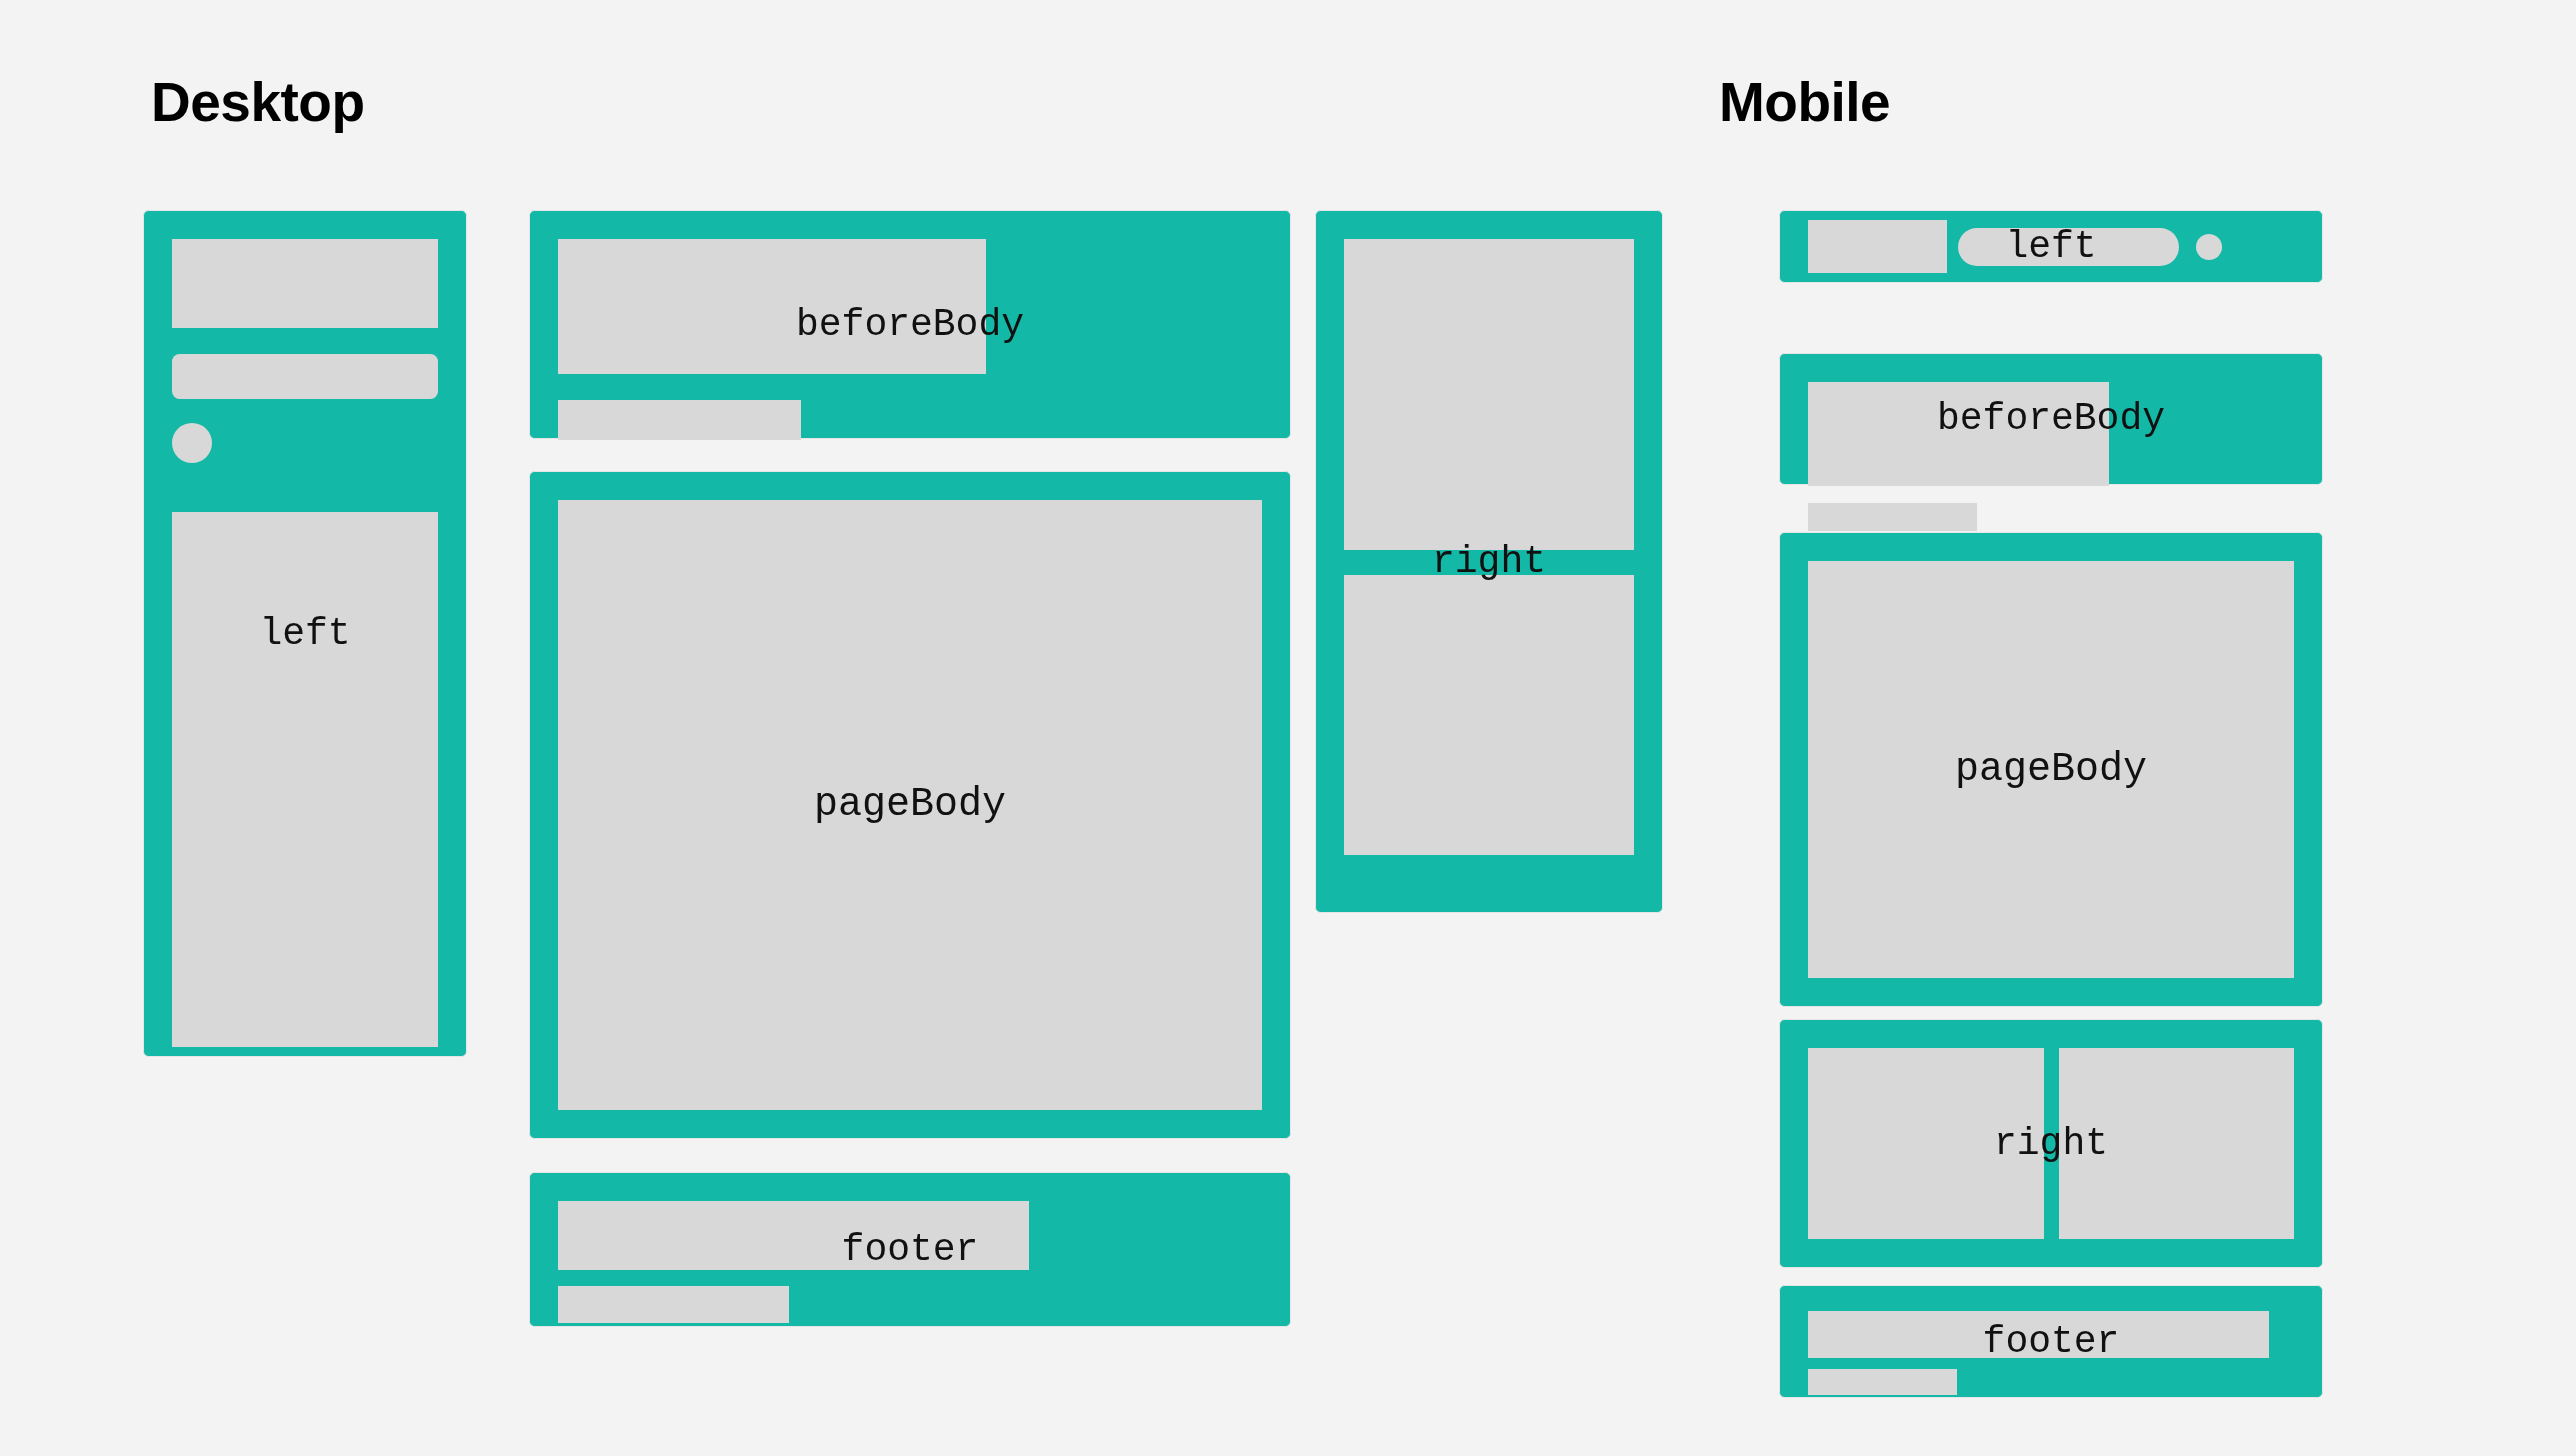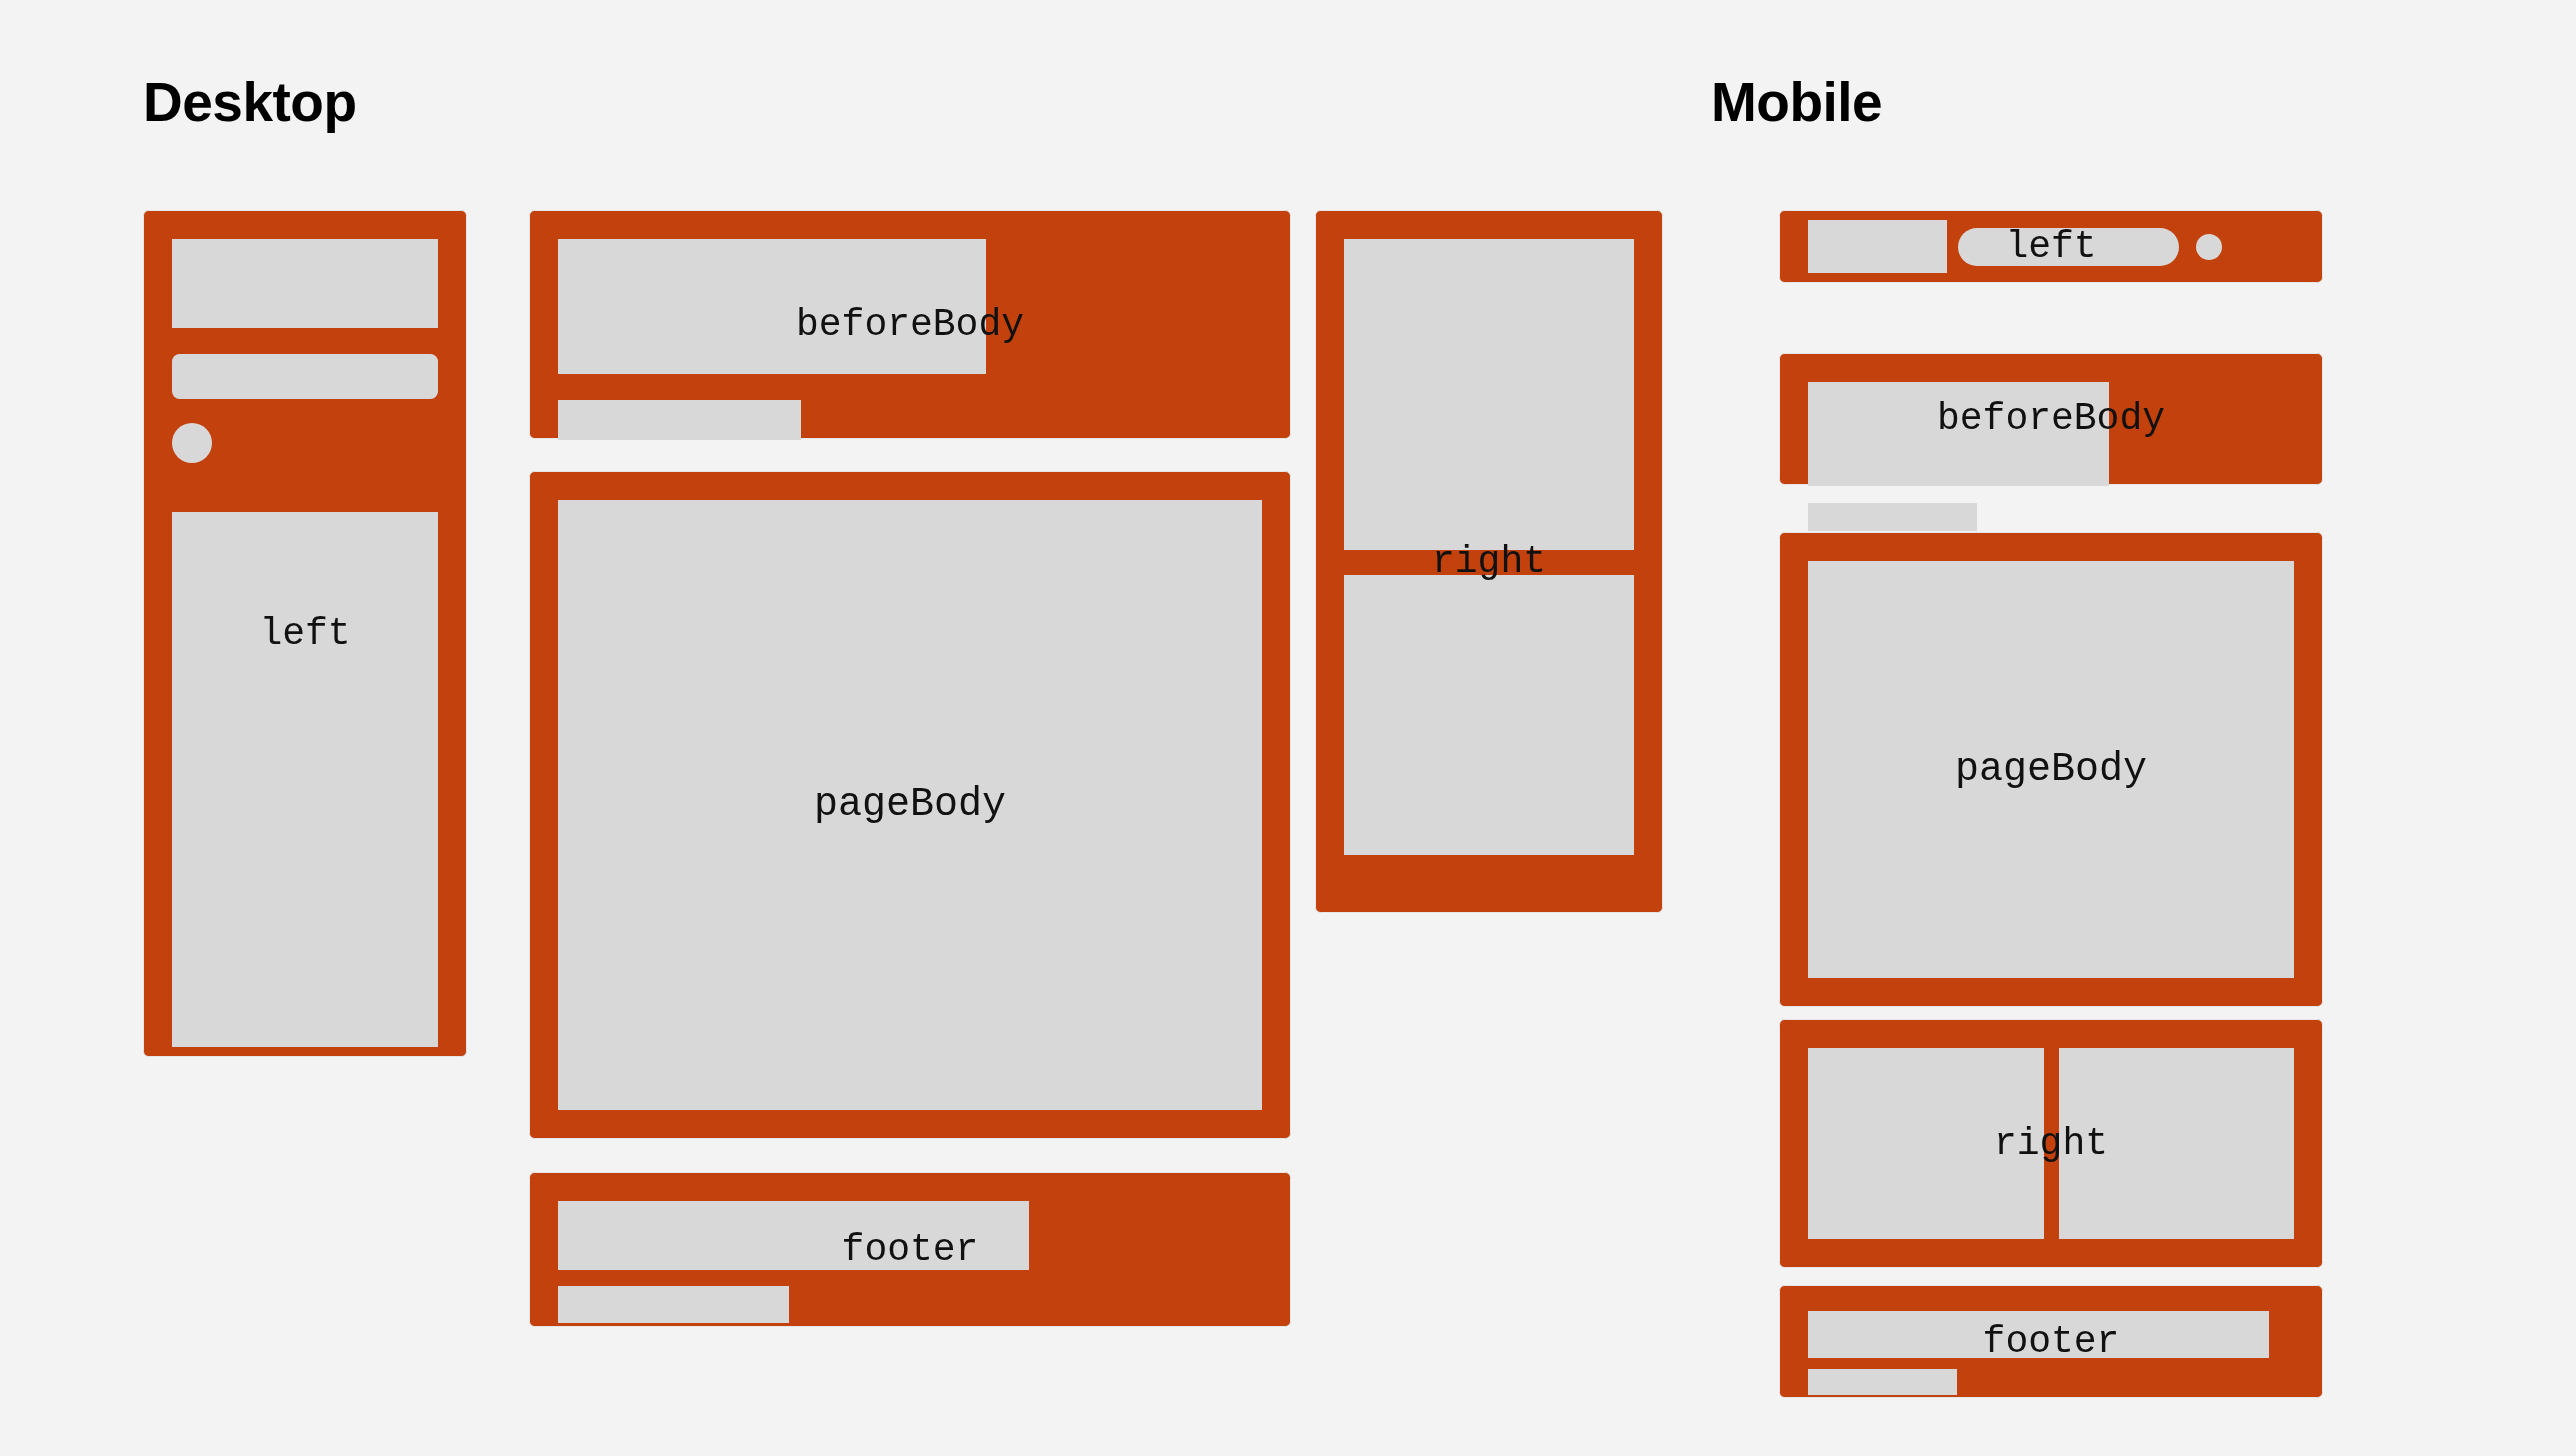--- a/index.html
+++ b/index.html
@@ -18,29 +18,30 @@
   
   .col-title {
     position: absolute;
     font-family: "Liberation Sans", sans-serif;
     font-weight: bold;
     font-size: 55px;
     line-height: 1;
     color: #000000;
     letter-spacing: -0.5px;
     white-space: nowrap;
+    margin-left: 8px;
   }
   #desktop-title { left: 143px; top: 75px; }
   #mobile-title  { left: 1711px; top: 75px; }
 
   
   .panel {
     position: absolute;
     box-sizing: border-box;
-    background: #c2410c;
+    background: #14b8a6;
     border: 1.9px solid #e6e6e6;
     border-radius: 5.6px;
     padding: 28px;
   }
 
   
   .ph {
     background: #d8d8d8;
     box-sizing: border-box;
   }

